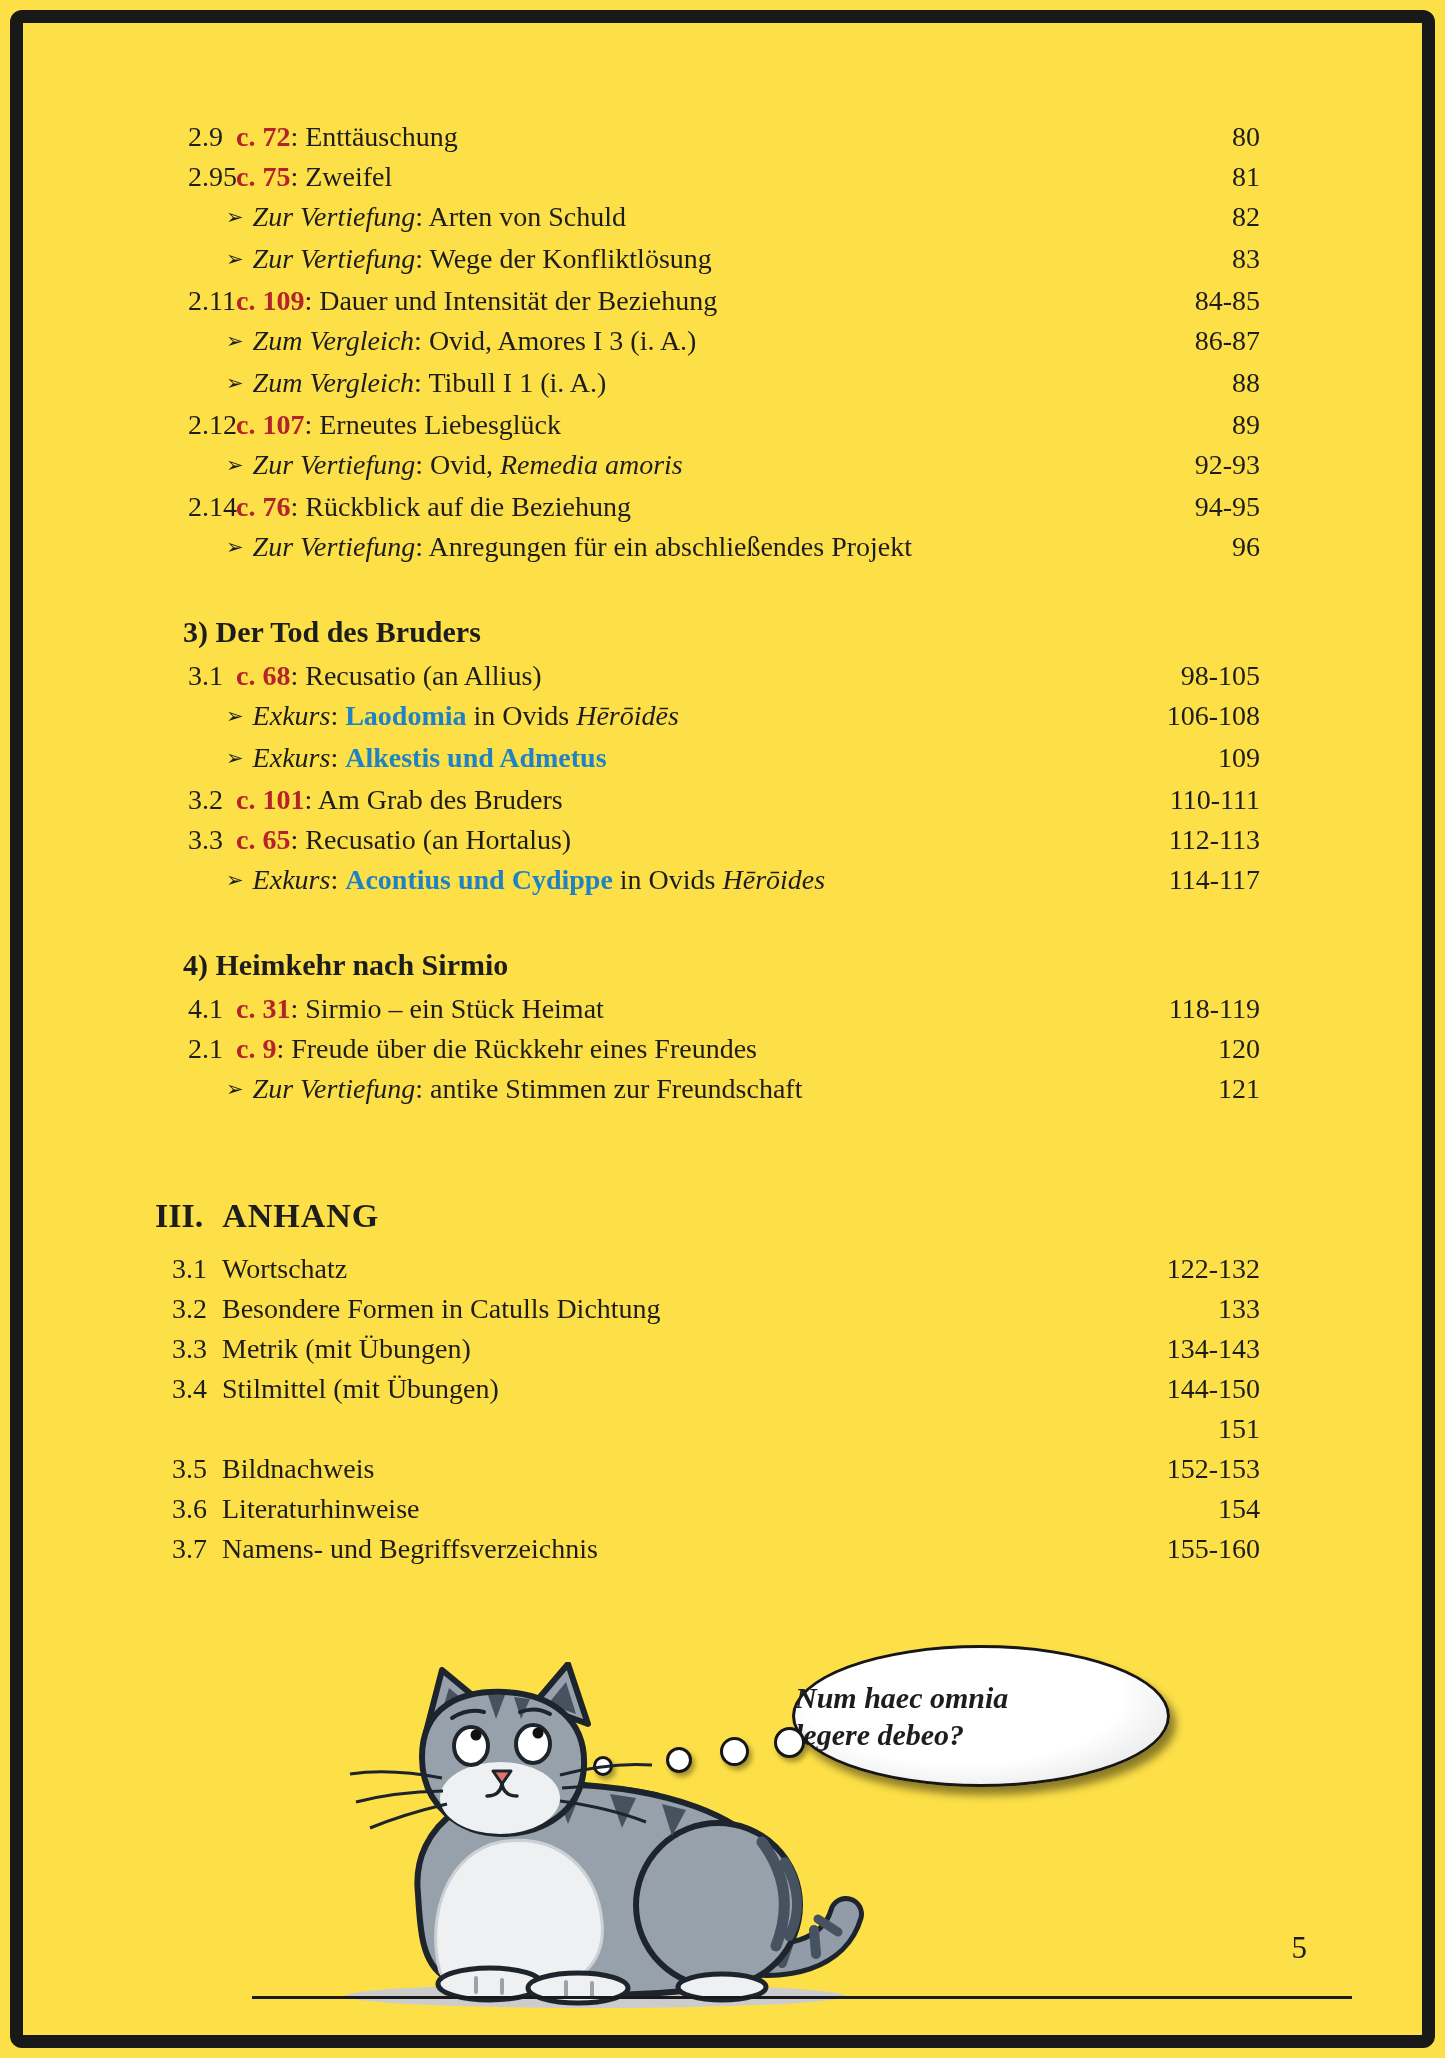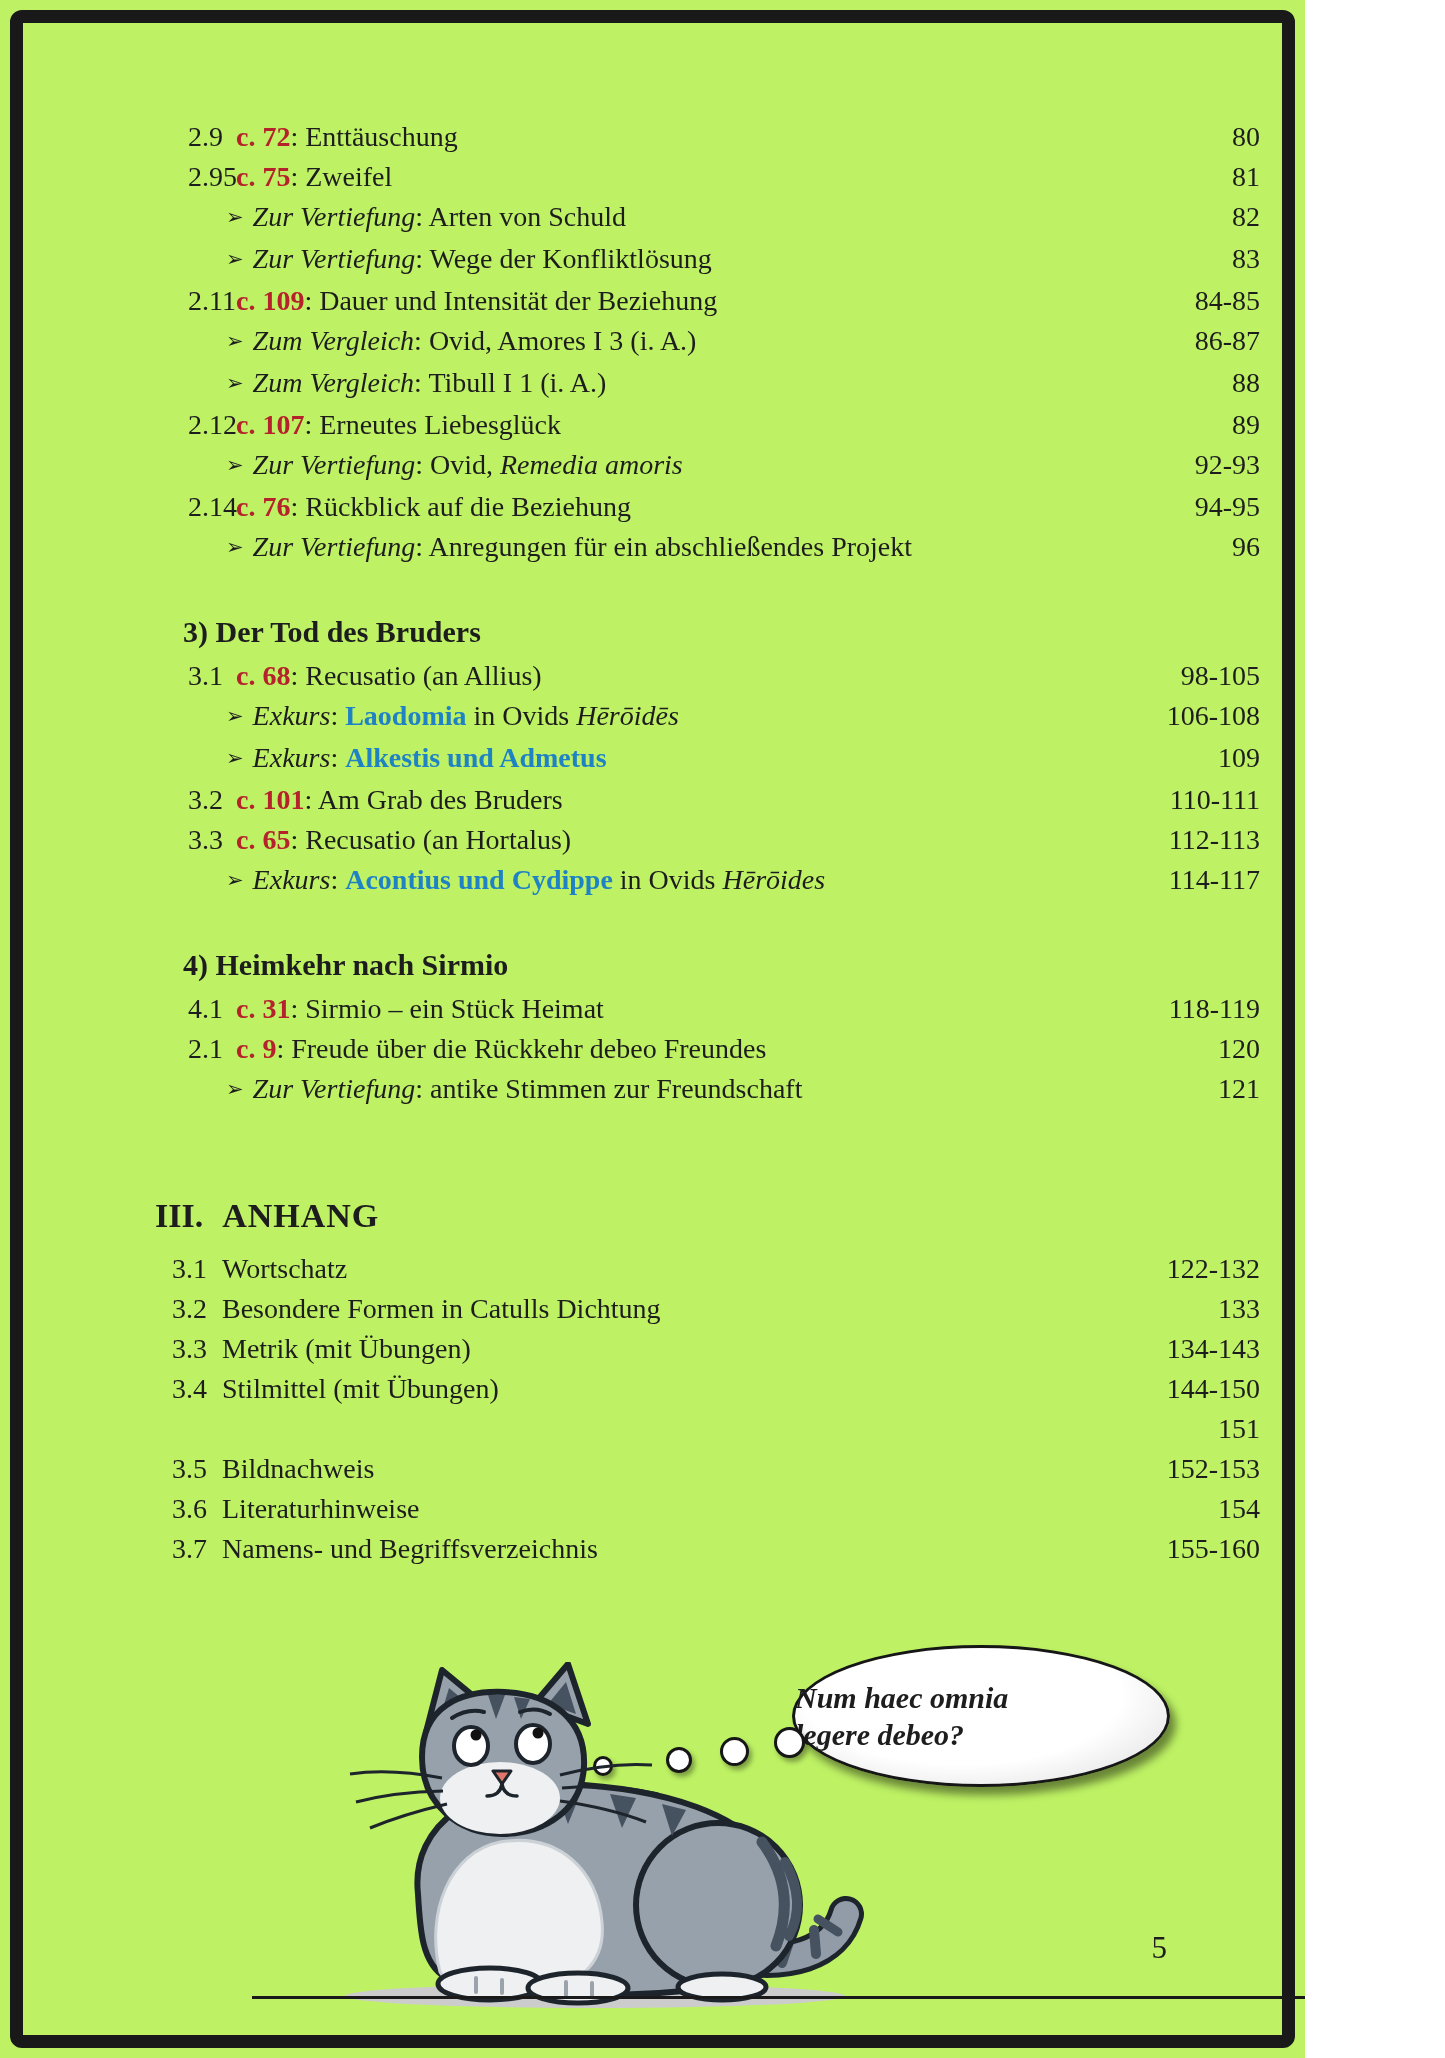--- a/index.html
+++ b/index.html
@@ -1,17 +1,17 @@
 <!DOCTYPE html>
 <html style="--red: #b5222b; --blue: #1e82c4;"><head>
 <meta charset="utf-8">
 <style>
   html,body{margin:0;padding:0;background:#ffffff;}
   #page{
-    position:relative;width:1305px;height:2058px;background:#bef264;
+    position:relative;width:1445px;height:2058px;background:#fde047;
     font-family:"Liberation Serif",serif;color:#1d1d1d;overflow:hidden;
   }
   .frame{position:absolute;inset:10px;border:13px solid #191919;border-radius:12px;pointer-events:none;}
 
   
   .toc{position:absolute;left:188px;top:117px;width:1072px;font-size:28px;line-height:40px;}
   .row{display:flex;}
   .row-left{white-space:nowrap;}
   .spacer{flex:1;}
   .pages{white-space:nowrap;}
@@ -141,21 +141,21 @@
         <span class="spacer"></span>
         <span class="pages">114-117</span>
       </div>
       <div class="sec-header">4) Heimkehr nach Sirmio</div>
       <div class="row entry">
         <span class="row-left"><span class="num">4.1</span><span class="seg-red">c. 31</span><span class="seg-plain">: Sirmio – ein Stück Heimat</span></span>
         <span class="spacer"></span>
         <span class="pages">118-119</span>
       </div>
       <div class="row entry">
-        <span class="row-left"><span class="num">2.1</span><span class="seg-red">c. 9</span><span class="seg-plain">: Freude über die Rückkehr debeo Freundes</span></span>
+        <span class="row-left"><span class="num">2.1</span><span class="seg-red">c. 9</span><span class="seg-plain">: Freude über die Rückkehr eines Freundes</span></span>
         <span class="spacer"></span>
         <span class="pages">120</span>
       </div>
       <div class="row sub">
         <span class="row-left"><span class="arrow">➢</span><span class="seg-italic">Zur Vertiefung</span><span class="seg-plain">: antike Stimmen zur Freundschaft</span></span>
         <span class="spacer"></span>
         <span class="pages">121</span>
       </div>
       <div class="appendix-header">
       <span class="numeral">III.</span><span class="apx-title">ANHANG</span>

